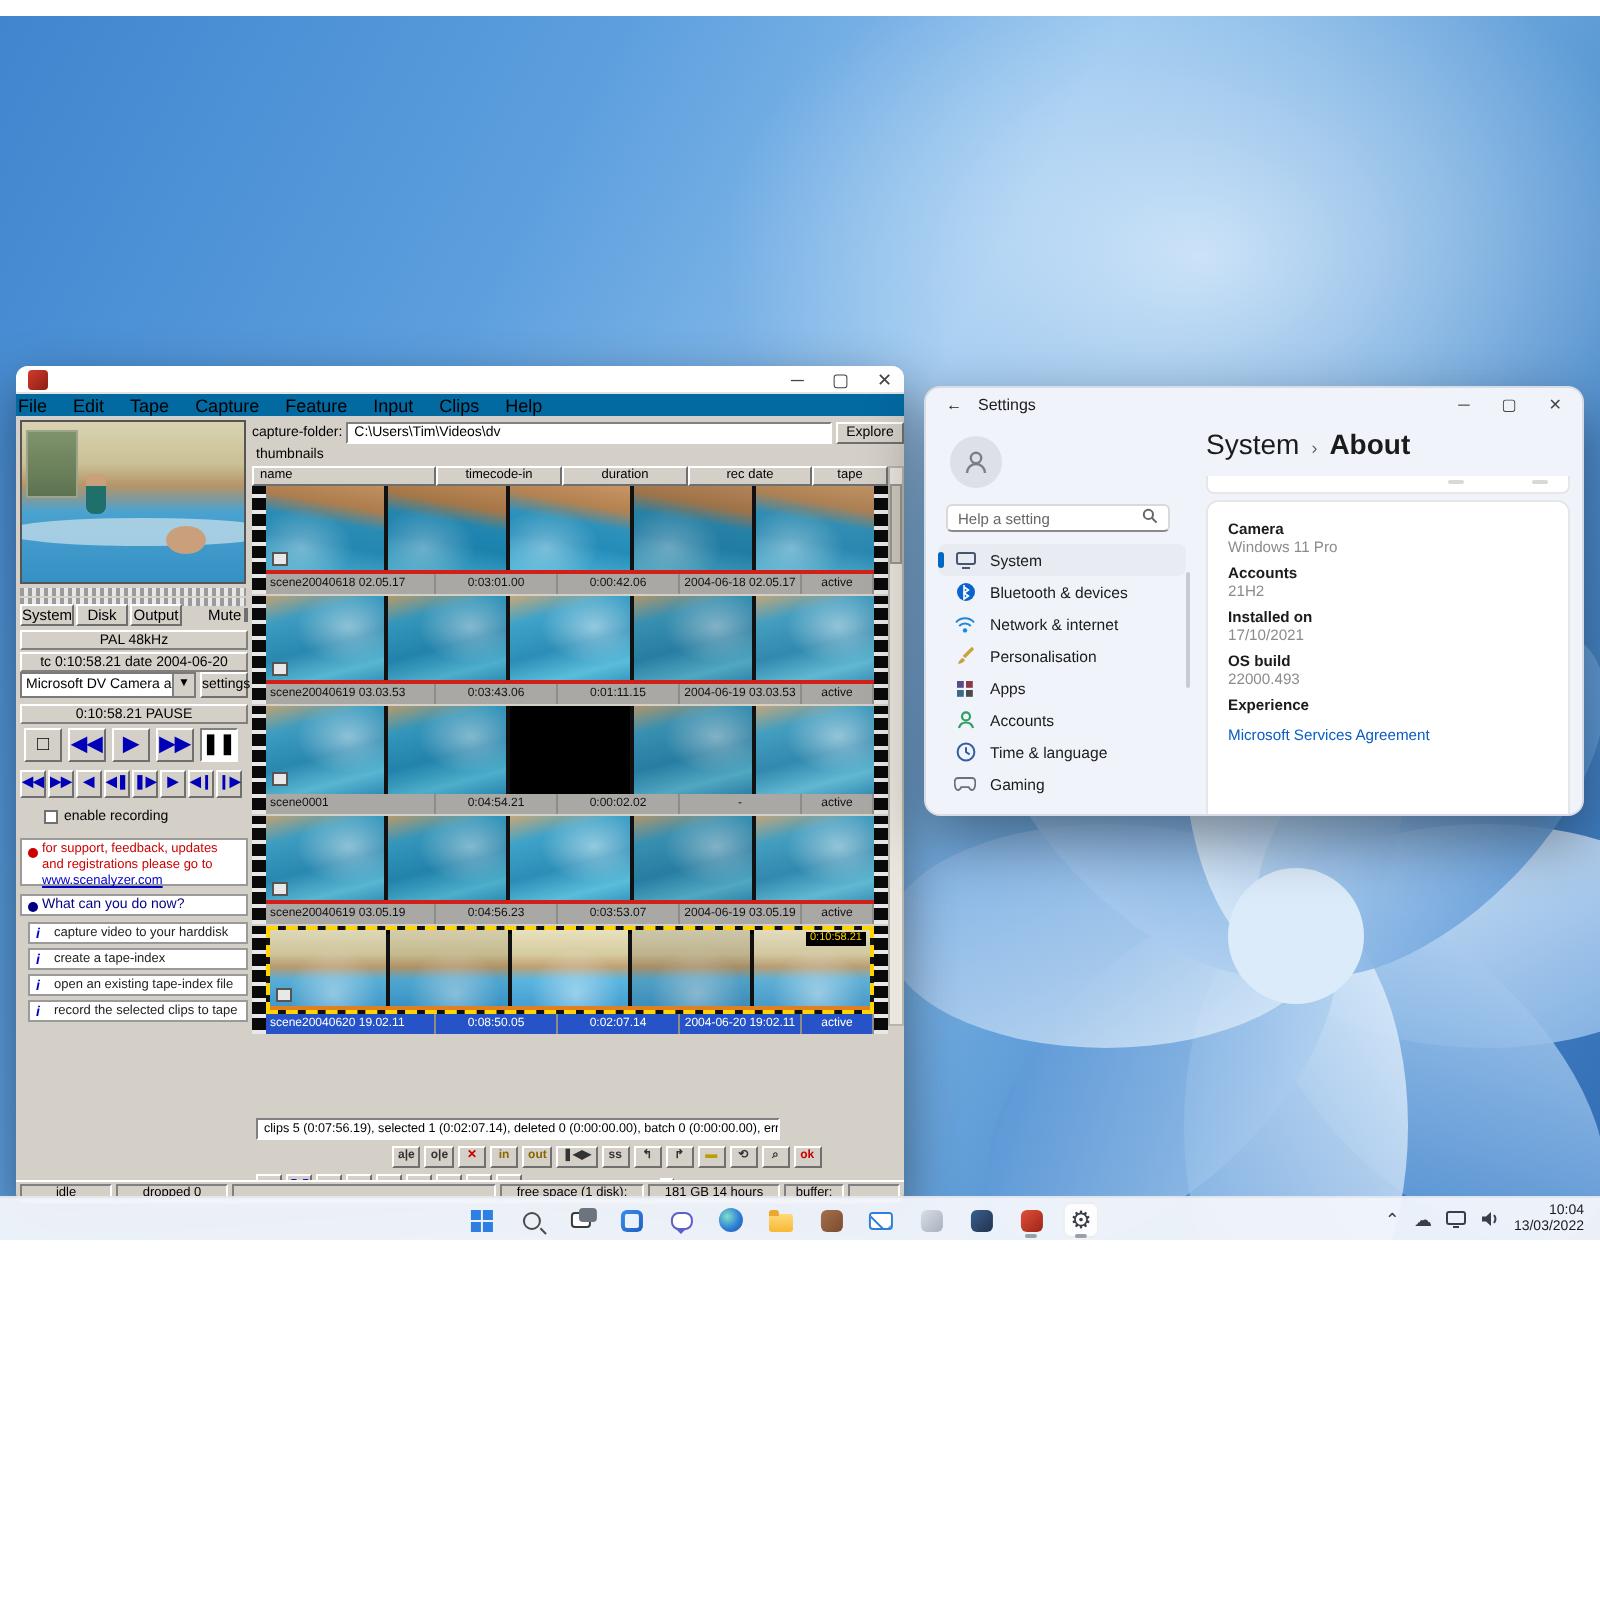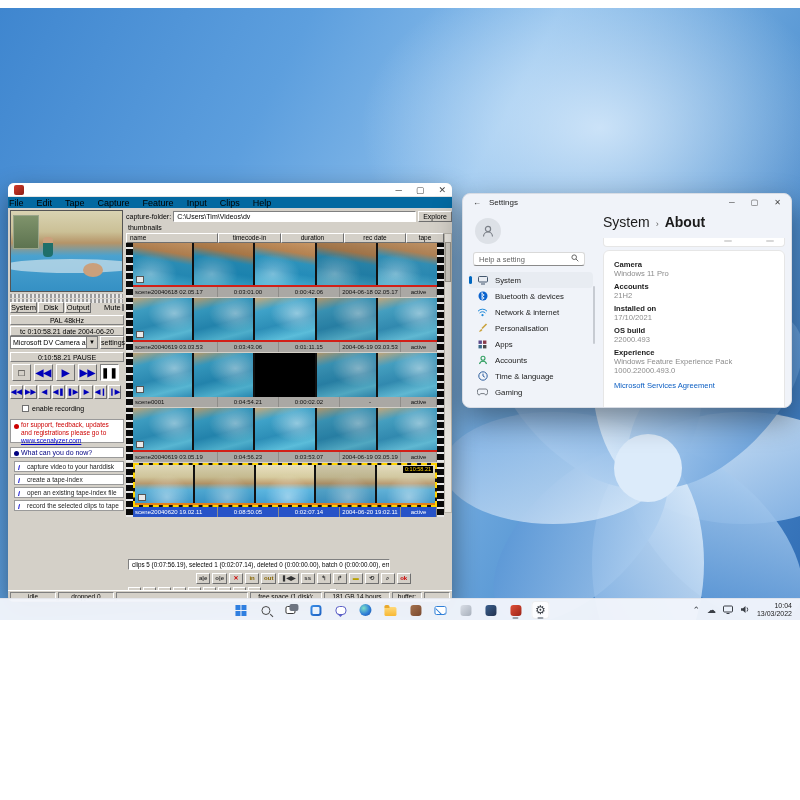--- a/index.html
+++ b/index.html
@@ -578,21 +578,20 @@
       <div class="specs">
         <div class="spec-l">Camera</div>
         <div class="spec-v">Windows 11 Pro</div>
         <div class="spec-l">Accounts</div>
         <div class="spec-v">21H2</div>
         <div class="spec-l">Installed on</div>
         <div class="spec-v">17/10/2021</div>
         <div class="spec-l">OS build</div>
         <div class="spec-v">22000.493</div>
         <div class="spec-l">Experience</div>
-        <div class="spec-v">Windows Feature Experience Pack 1000.22000.493.0</div>
       </div>
       <div class="spec-links">
         <div>Microsoft Services Agreement</div>
 
       </div>
     </div>
   </div>
 
   <div class="taskbar">
     <div class="tb-center">

